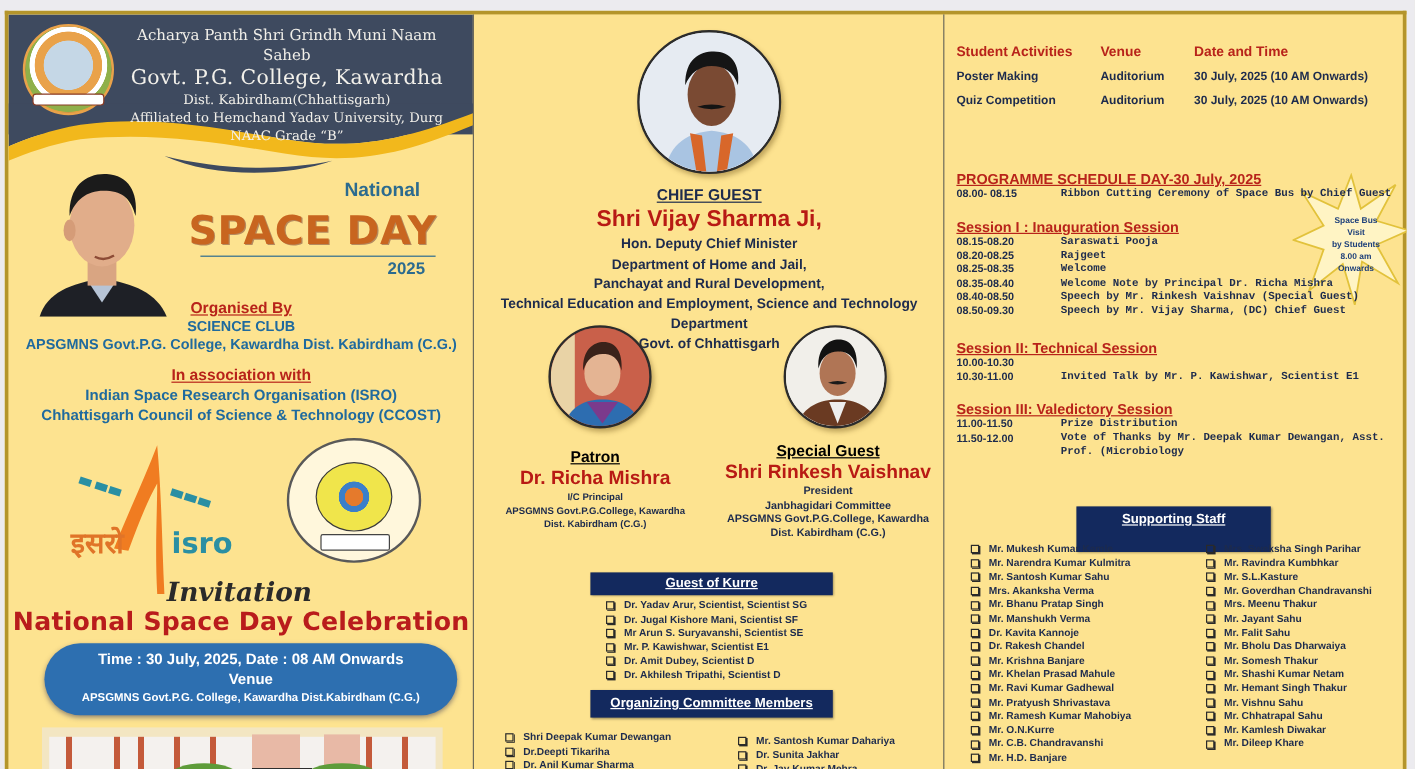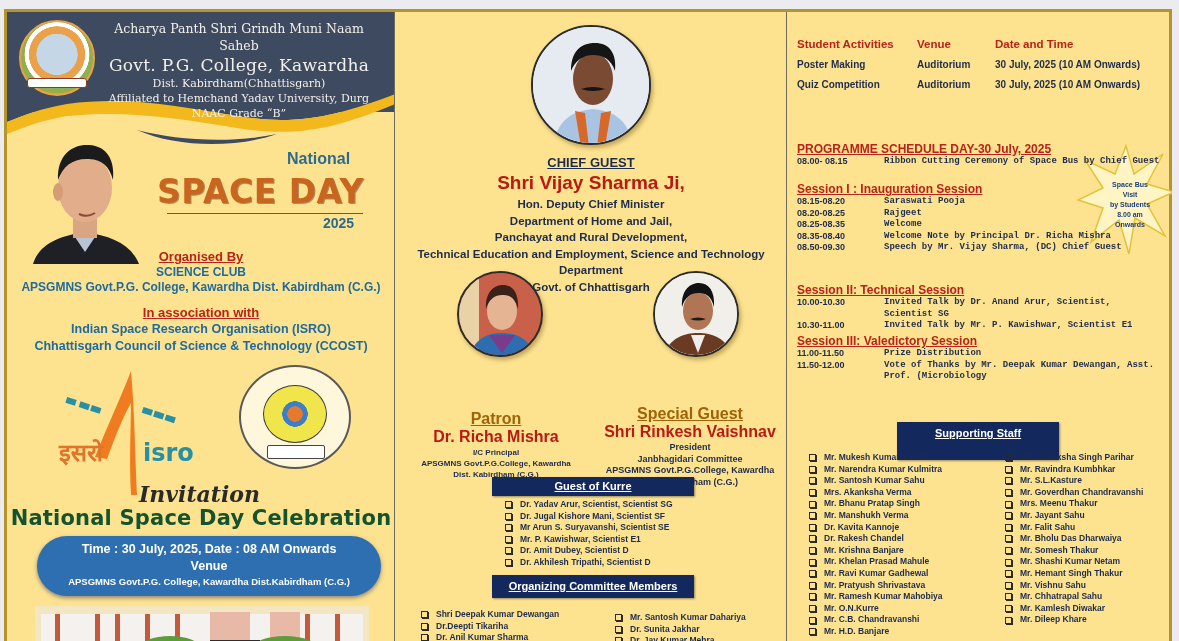--- a/index.html
+++ b/index.html
@@ -67,21 +67,21 @@
   }
   .ccost-banner {
     position: absolute; left: 26px; top: 78px; width: 58px; height: 14px; background: #ffffff; border: 1px solid #444; border-radius: 2px;
   }
 
   .invitation {
     position: absolute; left: 132px; top: 469px; font-family: "DejaVu Serif", serif; font-style: italic; font-weight: bold;
     font-size: 22px; color: #2a2a2a;
   }
   .celebration {
-    position: absolute; left: 0; top: 494px; width: 388px; text-align: center; color: #14532d; font-weight: bold; font-size: 21px;
+    position: absolute; left: 0; top: 494px; width: 388px; text-align: center; color: #b91c1c; font-weight: bold; font-size: 21px;
     font-family: "DejaVu Sans", sans-serif; letter-spacing: 0.2px;
   }
   .venue-pill {
     position: absolute; left: 30px; top: 524px; width: 344px; height: 60px; border-radius: 30px;
     background: #2d6fb0; color: #ffffff; text-align: center; box-shadow: 0 2px 4px rgba(40,40,80,0.5);
     padding-top: 5px;
   }
   .pill-l1 { font-weight: bold; font-size: 12.5px; line-height: 17px; }
   .pill-l2 { font-weight: bold; font-size: 12.5px; line-height: 17px; }
   .pill-l3 { font-weight: bold; font-size: 9.5px; line-height: 14px; }
@@ -96,21 +96,21 @@
   .patron-photo { left: 62px; top: 259px; width: 86px; height: 86px; background: #8a4a3a; }
   .sg-photo { left: 258px; top: 259px; width: 86px; height: 86px; background: #f1efe8; }
 
   .center-col { position: absolute; left: 0; width: 392px; text-align: center; }
   .cg-label { top: 143px; color: #1d2b4d; font-weight: bold; font-size: 13px; text-decoration: underline; }
   .cg-name { top: 160px; color: #b81a14; font-weight: bold; font-size: 19px; }
   .cg-desc { top: 184px; color: #1d2b4d; font-weight: bold; font-size: 11.5px; line-height: 16.5px; }
 
   .patron-box { position: absolute; left: 6px; top: 361px; width: 190px; text-align: center; }
   .sg-box { position: absolute; left: 200px; top: 356px; width: 190px; text-align: center; }
-  .role-label { color: #a16207; font-weight: bold; font-size: 16px; text-decoration: underline; line-height: 16px; margin-top: 38px; }
+  .role-label { color: #000000; font-weight: bold; font-size: 13px; text-decoration: underline; line-height: 16px; }
   .person-name { color: #b81a14; font-weight: bold; font-size: 16px; line-height: 20px; }
   .person-desc { color: #1d2b4d; font-weight: bold; font-size: 8px; line-height: 11px; }
   .sg-box .person-desc { font-size: 9px; line-height: 11.5px; }
 
   .navy-bar {
     position: absolute; background: #13295e; color: #ffffff; font-weight: bold; text-align: center; text-decoration: underline;
     font-size: 11px; line-height: 19px; box-shadow: 1px 1px 2px rgba(0,0,0,0.4);
   }
   .goh-bar { left: 97px; top: 465px; width: 202px; height: 19px; }
   .ocm-bar { left: 97px; top: 563px; width: 202px; height: 23px; line-height: 23px; }
@@ -415,30 +415,33 @@
         </li>
       <li>
           <span class="t">08.25-08.35</span>
           <span class="d">Welcome</span>
         </li>
       <li>
           <span class="t">08.35-08.40</span>
           <span class="d">Welcome Note by Principal Dr. Richa Mishra</span>
         </li>
       <li>
+          <span class="t">08.40-08.50</span>
+          <span class="d">Speech by Mr. Rinkesh Vaishnav (Special Guest)</span>
+        </li>
+      <li>
           <span class="t">08.50-09.30</span>
           <span class="d">Speech by Mr. Vijay Sharma, (DC) Chief Guest</span>
         </li>
     </ul>
 
     <div class="sched-head" style="top:271px;">Session II: Technical Session</div>
     <ul class="sched-list" style="top:285px;">
       <li>
           <span class="t">10.00-10.30</span>
-          <span class="d">Invited Talk by Dr. Anand Arur, Scientist, Scientist SG</span>
         </li>
       <li>
           <span class="t">10.30-11.00</span>
           <span class="d">Invited Talk by Mr. P. Kawishwar, Scientist E1</span>
         </li>
     </ul>
 
     <div class="sched-head" style="top:322px;">Session III: Valedictory Session</div>
     <ul class="sched-list" style="top:336px;">
       <li>

